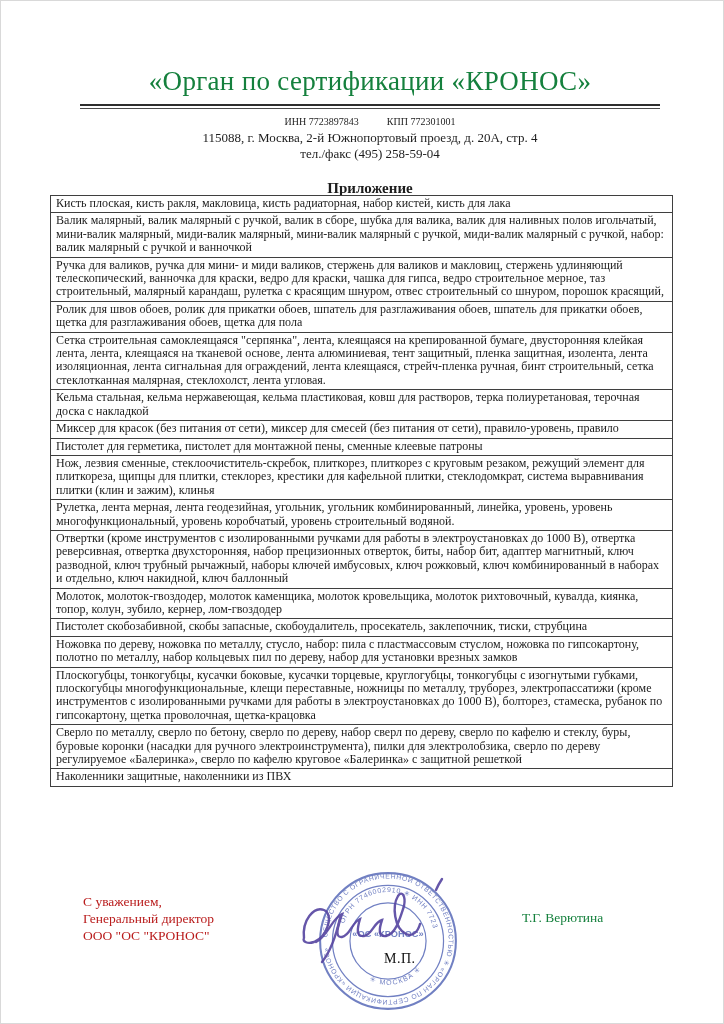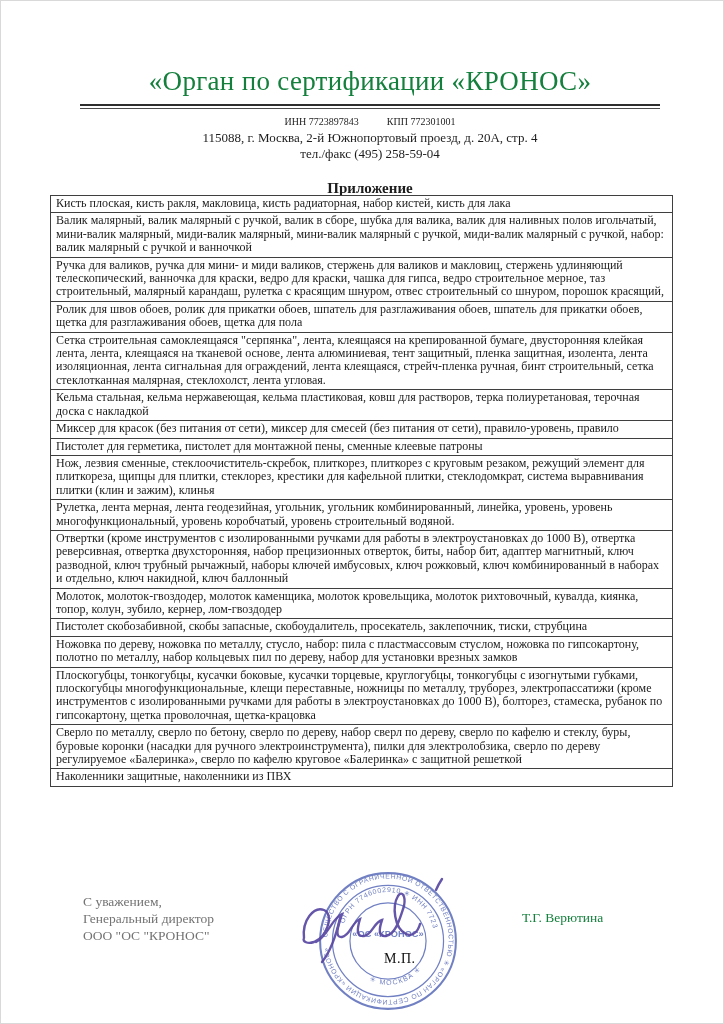--- a/index.html
+++ b/index.html
@@ -22,21 +22,21 @@
   table.products{
     position:absolute;left:50px;top:195px;width:623px;
     border-collapse:collapse;table-layout:fixed;
   }
   table.products td{
     border:1px solid #3f3f3f;
     font-size:12px;line-height:13.4px;
     padding:1px 5px 2px 5px;color:#1c1c1c;
   }
   
-  .footer-left{position:absolute;left:83px;top:893px;font-size:13.5px;line-height:17px;color:#737373;}
+  .footer-left{position:absolute;left:83px;top:893px;font-size:13.5px;line-height:17px;color:#b91c1c;}
   .signer-name{position:absolute;left:522px;top:910px;font-size:13.5px;color:#15803d;}
   .stamp{position:absolute;left:316px;top:869px;width:144px;height:144px;opacity:.8;}
   .stamp text{font-family:"Liberation Sans", sans-serif;fill:#4e61b4;}
   .stamp circle{fill:none;stroke:#4e61b4;}
   .signature{position:absolute;left:294px;top:874px;width:164px;height:100px;opacity:.92;}
   .mp-mark{position:absolute;left:384px;top:951px;font-size:14px;color:#101010;letter-spacing:.5px;}
 </style>
 </head>
 <body>
 

